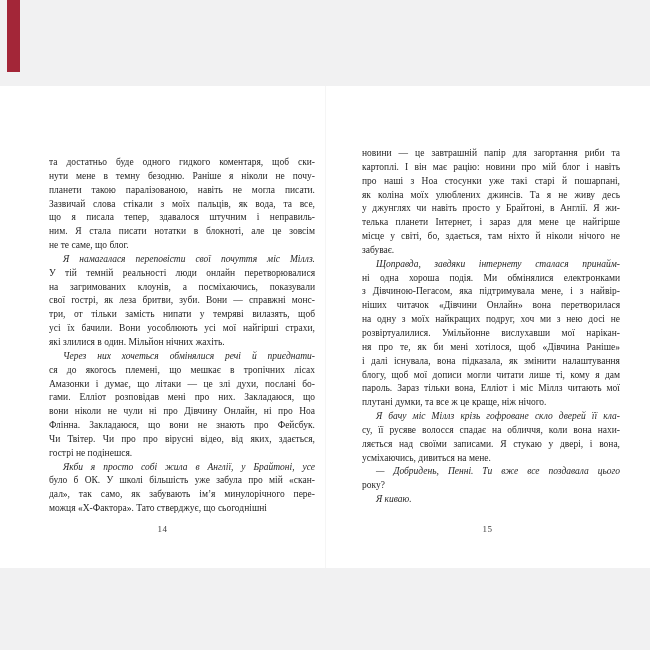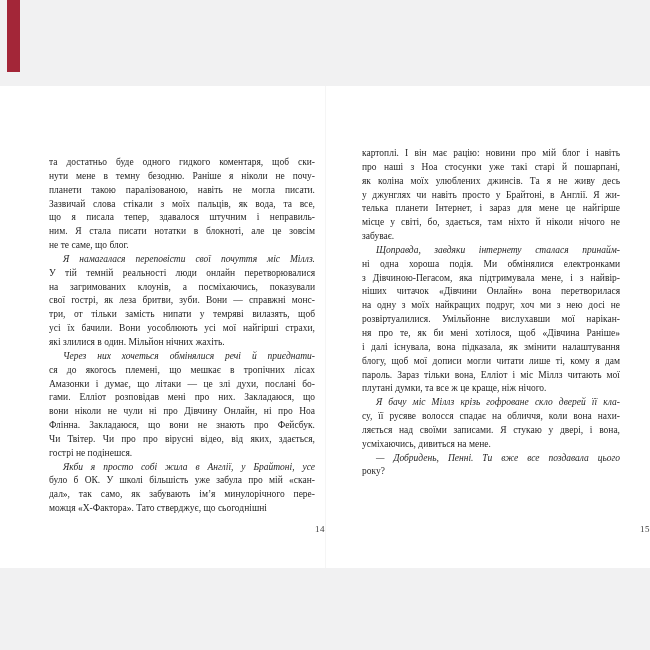--- a/index.html
+++ b/index.html
@@ -42,21 +42,21 @@
   .para { margin: 0; padding: 0; }
   .line {
     height: 13.85px; overflow: hidden;
     text-align: justify;
     text-align-last: justify;
   }
   .line.last { text-align-last: left; }
   .line.first { text-indent: 14px; font-style: italic; }
   .page-number {
     position: absolute; top: 524px;
-    width: 325px; text-align: right;
+    width: 325px; text-align: center;
     font-size: 9px; color: #3a3a3a;
     letter-spacing: 0.5px;
   }
   .page-number.left  { left: 0; }
   .page-number.right { left: 325px; }
 </style>
 </head>
 <body>
 
 <div class="band top"></div>
@@ -98,20 +98,21 @@
     </div>
     <div class="para">
       <div class="line first">Якби я просто собі жила в Англії, у Брайтоні, усе</div>
       <div class="line">було б ОК. У школі більшість уже забула про мій «скан-</div>
       <div class="line">дал», так само, як забувають ім’я минулорічного пере-</div>
       <div class="line last">можця «Х-Фактора». Тато стверджує, що сьогоднішні</div>
     </div>
   </div>
 <div class="page-text right">
     <div class="para">
+      <div class="line">новини — це завтрашній папір для загортання риби та</div>
       <div class="line">картоплі. І він має рацію: новини про мій блог і навіть</div>
       <div class="line">про наші з Ноа стосунки уже такі старі й пошарпані,</div>
       <div class="line">як коліна моїх улюблених джинсів. Та я не живу десь</div>
       <div class="line">у джунглях чи навіть просто у Брайтоні, в Англії. Я жи-</div>
       <div class="line">телька планети Інтернет, і зараз для мене це найгірше</div>
       <div class="line">місце у світі, бо, здається, там ніхто й ніколи нічого не</div>
       <div class="line last">забуває.</div>
     </div>
     <div class="para">
       <div class="line first">Щоправда, завдяки інтернету сталася принайм-</div>
@@ -129,16 +130,19 @@
     <div class="para">
       <div class="line first">Я бачу міс Міллз крізь гофроване скло дверей її кла-</div>
       <div class="line">су, її русяве волосся спадає на обличчя, коли вона нахи-</div>
       <div class="line">ляється над своїми записами. Я стукаю у двері, і вона,</div>
       <div class="line last">усміхаючись, дивиться на мене.</div>
     </div>
     <div class="para">
       <div class="line first">— Добридень, Пенні. Ти вже все поздавала цього</div>
       <div class="line last">року?</div>
     </div>
+    <div class="para">
+      <div class="line first last">Я киваю.</div>
+    </div>
   </div>
 
 <div class="page-number left">14</div>
 <div class="page-number right">15</div>
 
 </body></html>

